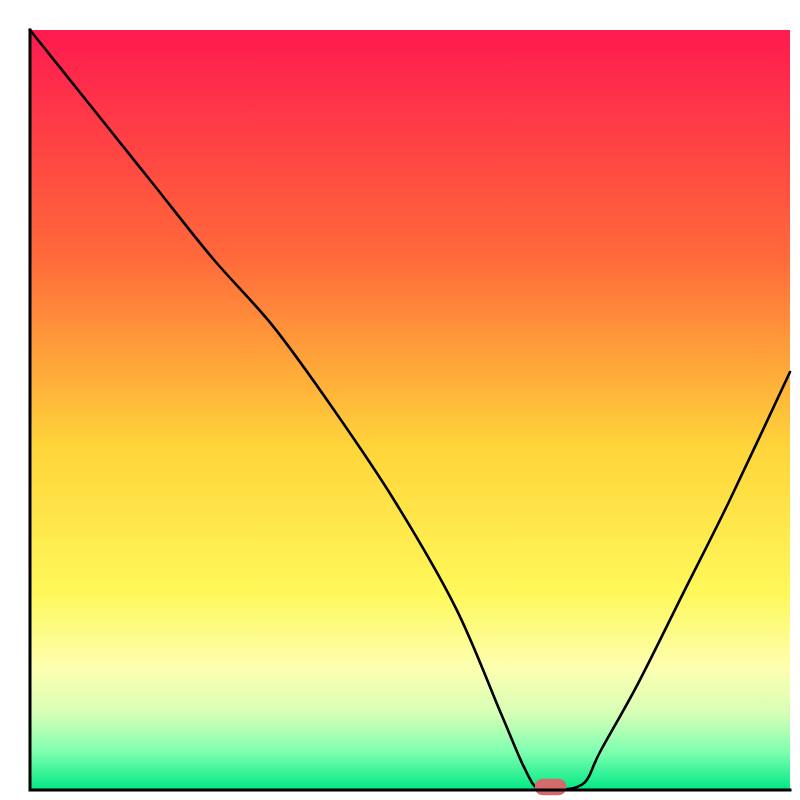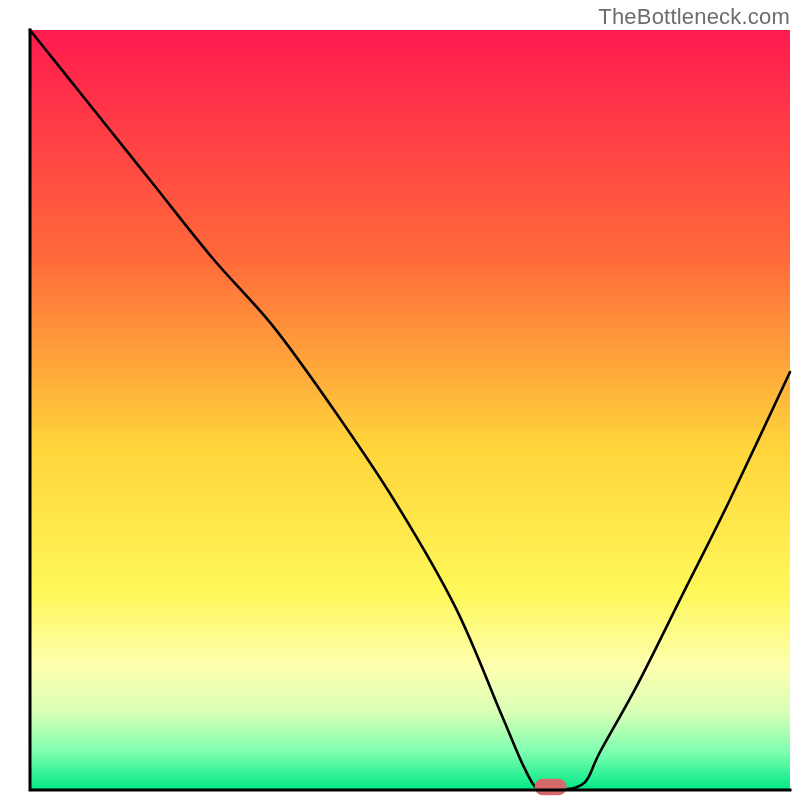--- a/index.html
+++ b/index.html
@@ -30,21 +30,20 @@
     position: absolute;
     inset: 0;
     width: 800px;
     height: 800px;
   }
 </style>
 </head>
 <body>
 
 <div class="chart-wrap">
-  <div class="watermark">TheBottleneck.com</div>
   <svg id="chart-svg" viewBox="0 0 800 800" preserveAspectRatio="none">
       <defs>
         <linearGradient id="bg-grad" x1="0" y1="0" x2="0" y2="1">
           <stop offset="0%" stop-color="#ff1a4f"></stop>
           <stop offset="30%" stop-color="#ff6a3a"></stop>
           <stop offset="55%" stop-color="#ffd53a"></stop>
           <stop offset="74%" stop-color="#fff85a"></stop>
           <stop offset="84%" stop-color="#fdffb0"></stop>
           <stop offset="90%" stop-color="#d6ffb6"></stop>
           <stop offset="95%" stop-color="#7dffb0"></stop>

